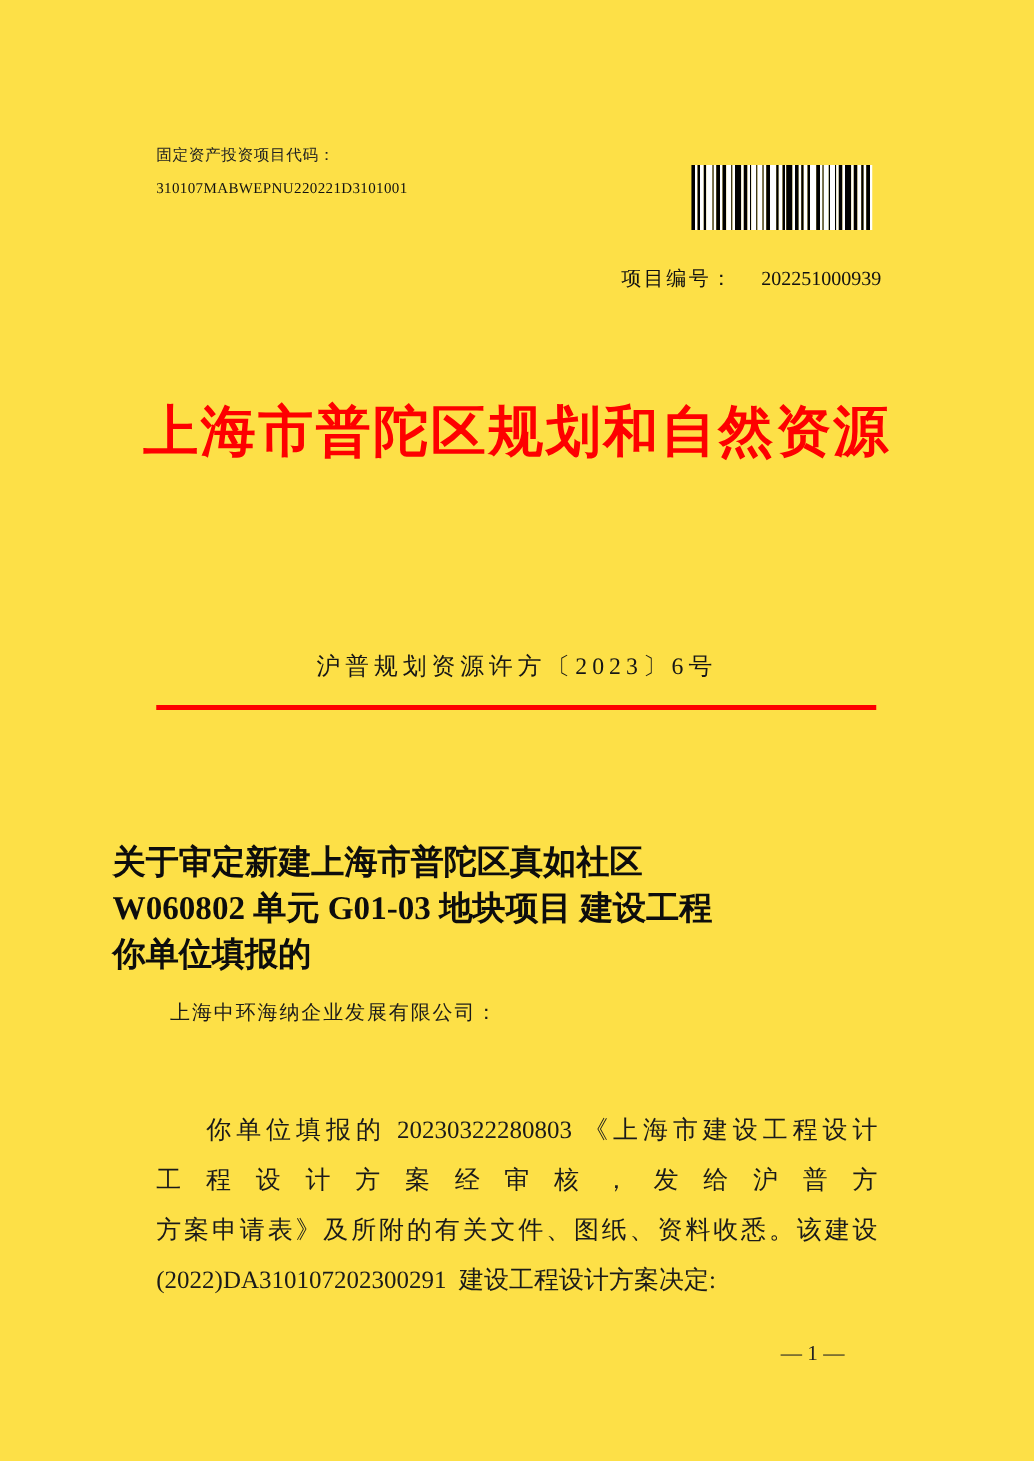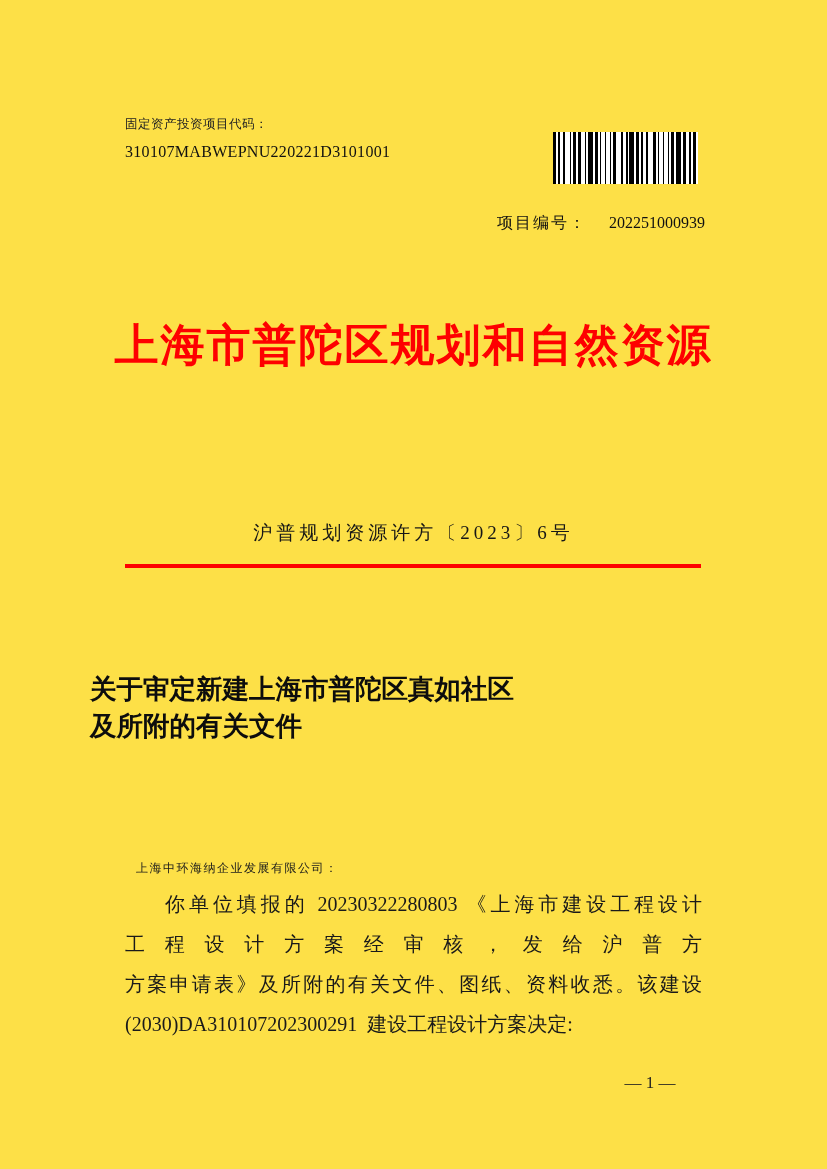--- a/index.html
+++ b/index.html
@@ -27,21 +27,21 @@
     left: 125px;
     top: 116px;
   }
   .code-label {
     font-size: 12.5px;
     letter-spacing: 0.5px;
     color: #222;
   }
   .code-value {
     margin-top: 10px;
-    font-size: 16px;
+    font-size: 12px;
     letter-spacing: 0.3px;
     color: #111;
   }
 
   
   .barcode {
     position: absolute;
     left: 553px;
     top: 132px;
     width: 145px;
@@ -112,24 +112,24 @@
     text-align: left;
     font-weight: bold;
     font-size: 26.5px;
     line-height: 37px;
     color: #0d0d0d;
   }
 
   
   .salutation {
     position: absolute;
-    top: 860px;
+    top: 800px;
     left: 136px;
     width: 570px;
-    font-size: 12px;
+    font-size: 16px;
     letter-spacing: 1.5px;
     color: #1a1a1a;
   }
   .body-para {
     position: absolute;
     top: 884px;
     left: 125px;
     width: 577px;
     font-size: 20px;
     line-height: 40px;
@@ -234,27 +234,28 @@
   <div class="masthead">
     <div>上海市普陀区规划和自然资源</div>
   </div>
 
   <div class="doc-no">沪普规划资源许方〔2023〕6号</div>
 
   <div class="red-rule"></div>
 
   <div class="subject">
     <div>关于审定新建上海市普陀区真如社区</div>
-    <div>及所附的有关文件</div>
+    <div>W060802 单元 G01-03 地块项目 建设工程</div>
+    <div>你单位填报的</div>
   </div>
 
   <div class="salutation">上海中环海纳企业发展有限公司：</div>
 
   <div class="body-para">
     <div class="body-line indent">你单位填报的 20230322280803 《上海市建设工程设计</div>
     <div class="body-line">工程设计方案经审核，发给沪普方</div>
     <div class="body-line">方案申请表》及所附的有关文件、图纸、资料收悉。该建设</div>
-    <div class="body-line plain">(2030)DA310107202300291  建设工程设计方案决定:</div>
+    <div class="body-line plain">(2022)DA310107202300291  建设工程设计方案决定:</div>
   </div>
 
   <div class="page-no">— 1 —</div>
 
 </div>
 
 </body></html>

